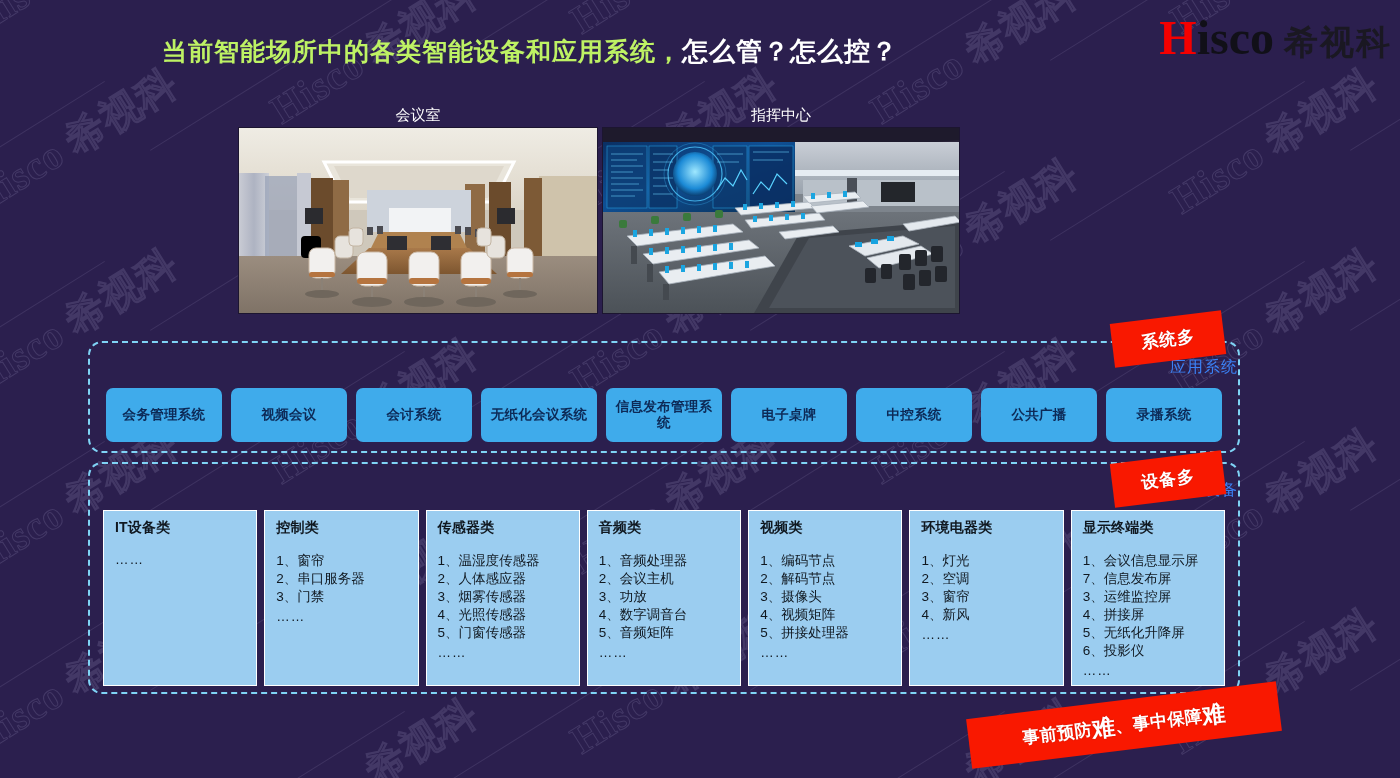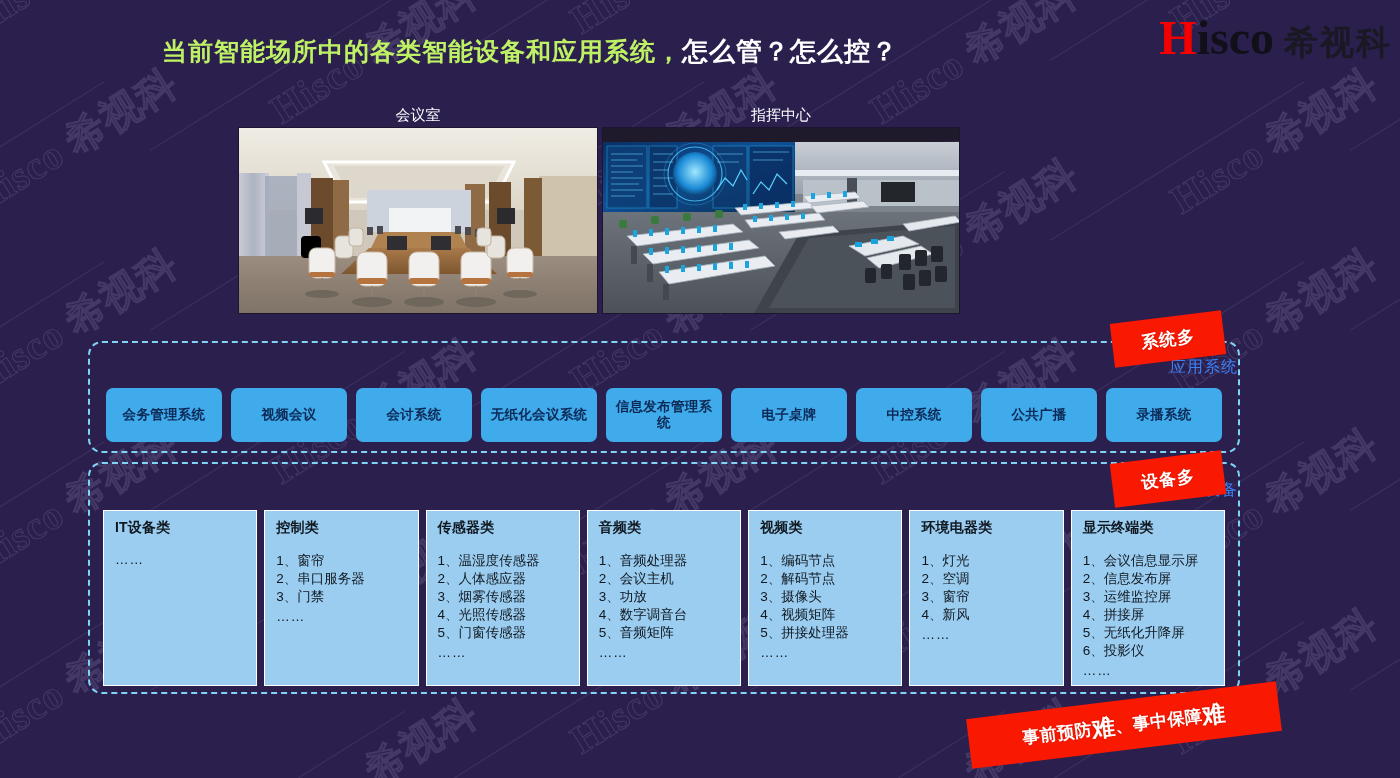--- a/index.html
+++ b/index.html
@@ -577,21 +577,21 @@
         <li>2、空调</li>
         <li>3、窗帘</li>
         <li>4、新风</li>
       </ul>
       <div class="ellipsis">……</div>
     </div>
     <div class="dev-col">
       <div class="dev-col-title">显示终端类</div>
       <ul>
         <li>1、会议信息显示屏</li>
-        <li>2、信息发布屏</li>
+        <li>7、信息发布屏</li>
         <li>3、运维监控屏</li>
         <li>4、拼接屏</li>
         <li>5、无纸化升降屏</li>
         <li>6、投影仪</li>
       </ul>
       <div class="ellipsis">……</div>
     </div>
   </div>
 </div>
 

